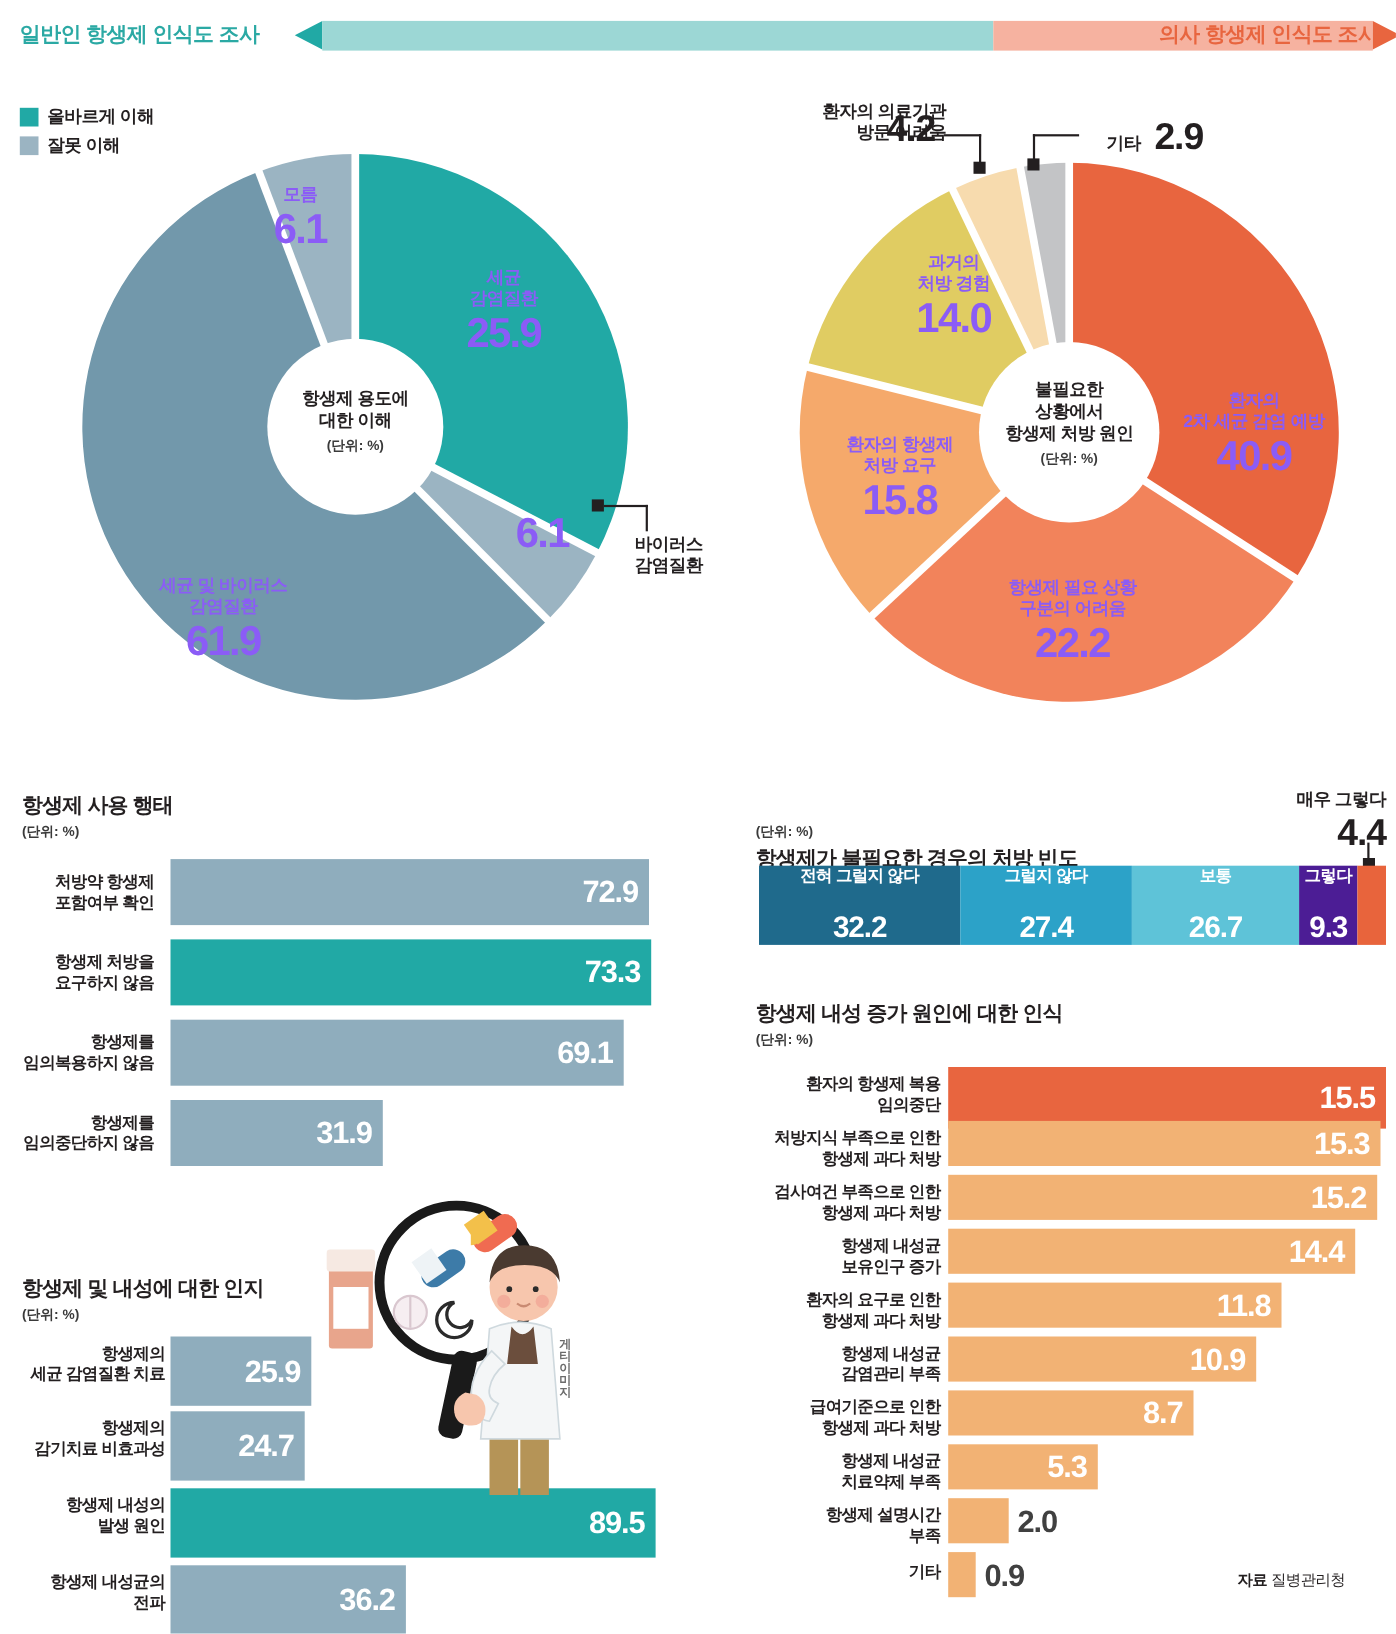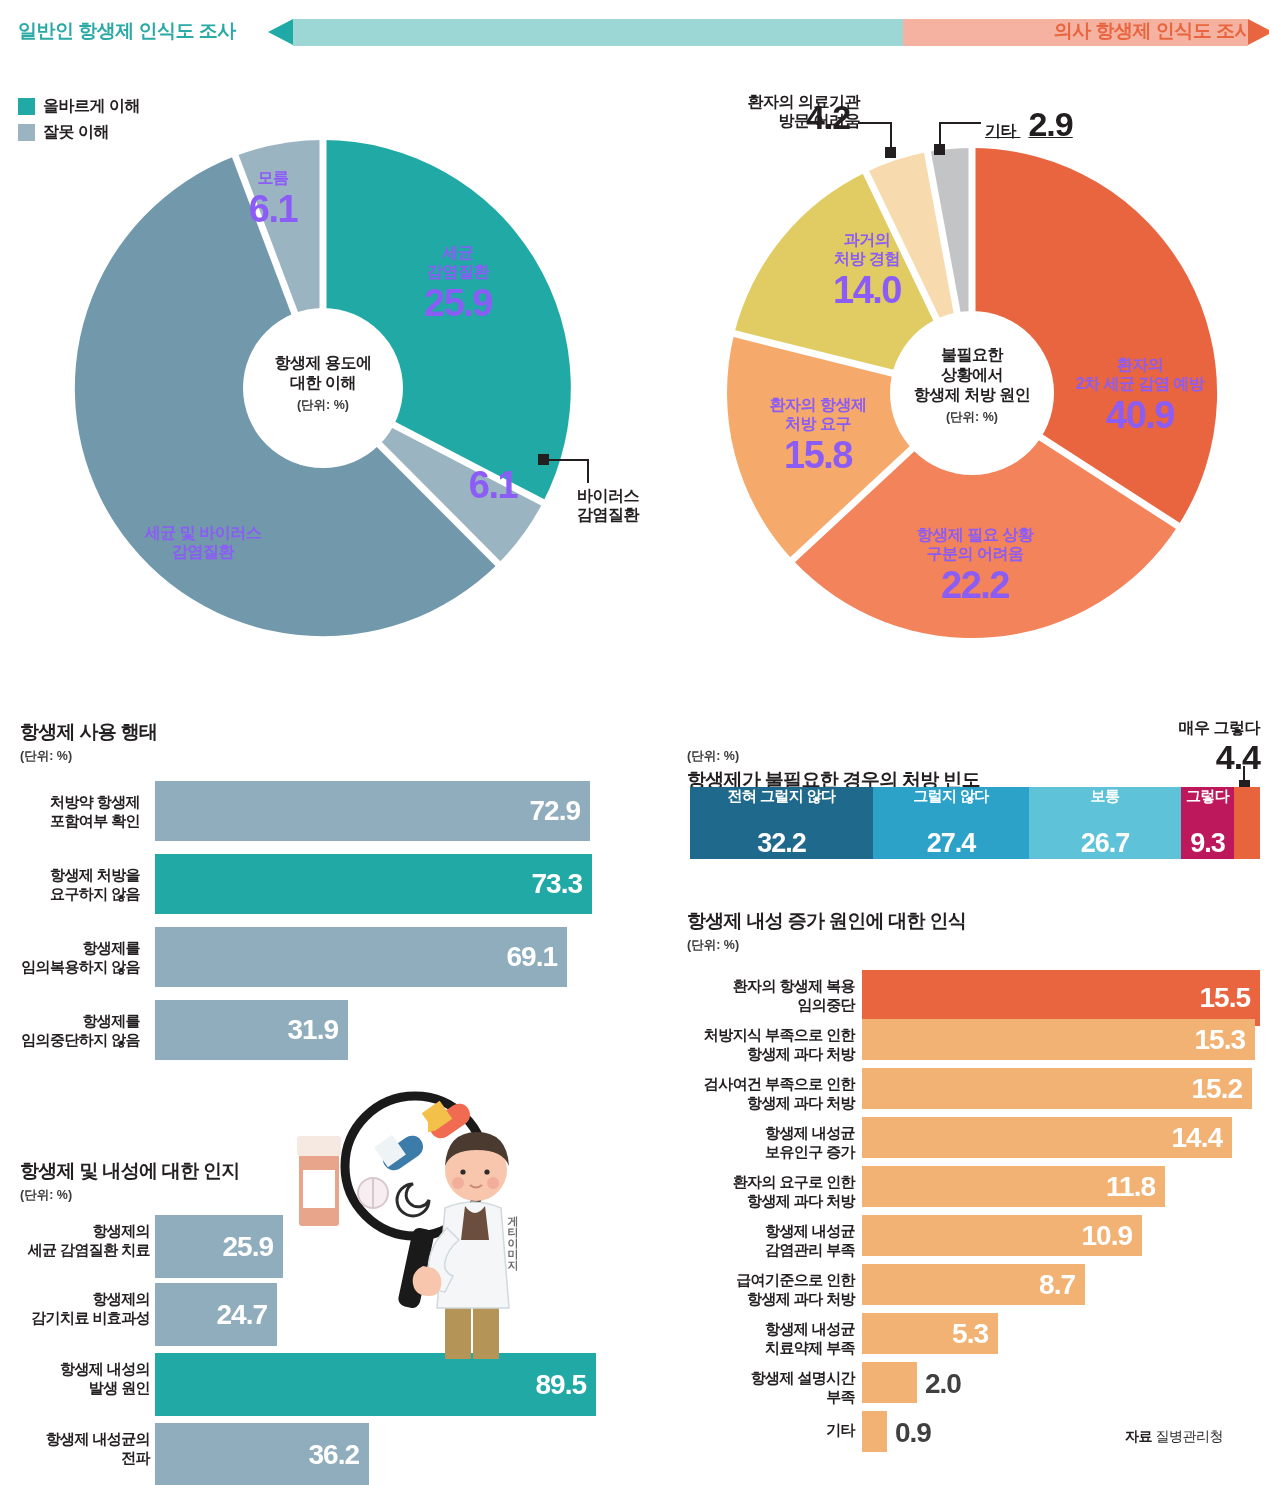--- a/index.html
+++ b/index.html
@@ -135,20 +135,21 @@
     <div class="vl">25.9</div>
   </div>
 
   <div class="pie-lbl white" style="left:400px;top:325px;width:120px;">
     <div class="vl">6.1</div>
   </div>
 
   <div class="pie-lbl white" style="left:55px;top:385px;width:230px;">
     <div class="nm">세균 및 바이러스</div>
     <div class="nm">감염질환</div>
+    <div class="vl">61.9</div>
   </div>
 
   <div class="pie-lbl white" style="left:175px;top:30px;width:130px;">
     <div class="nm">모름</div>
     <div class="vl">6.1</div>
   </div>
 
   <div class="callout-dot" style="left:505px;top:316px;"></div>
   <div class="callout-line" style="left:516px;top:321px;width:40px;height:2px;"></div>
   <div class="callout-line" style="left:554px;top:321px;width:2px;height:24px;"></div>
@@ -223,21 +224,21 @@
   <div class="nm">환자의 의료기관</div>
   <div class="nm">방문 어려움</div>
 </div>
 <div class="callout-txt" style="left:806px;top:97px;">
   <div class="vl">4.2</div>
 </div>
 
 <div class="callout-dot" style="left:934px;top:144px;"></div>
 <div class="callout-line" style="left:939px;top:122px;width:2px;height:23px;"></div>
 <div class="callout-line" style="left:939px;top:122px;width:42px;height:2px;"></div>
-<div class="callout-txt" style="left:985px;top:104px;text-decoration:underline;">
+<div class="callout-txt" style="left:1006px;top:104px;">
   <span class="nm">기타</span>
   <span class="vl" style="margin-left:8px;">2.9</span>
 </div>
 
 <div class="sec-title" style="left:20px;top:719px;">항생제 사용 행태</div>
 <div class="sec-unit" style="left:20px;top:748px;">(단위: %)</div>
 
 <div>
 
   <div class="hbar-label" style="left:0px;top:793px;width:140px;">
@@ -289,21 +290,21 @@
     <span class="vl">32.2</span>
   </div>
   <div class="stack-seg" style="width:156px;background:#2ca2c8;">
     <span class="nm">그럴지 않다</span>
     <span class="vl">27.4</span>
   </div>
   <div class="stack-seg" style="width:152px;background:#5ec3d8;">
     <span class="nm">보통</span>
     <span class="vl">26.7</span>
   </div>
-  <div class="stack-seg" style="width:53px;background:#be185d;">
+  <div class="stack-seg" style="width:53px;background:#4c1d95;">
     <span class="nm">그렇다</span>
     <span class="vl">9.3</span>
   </div>
   <div class="stack-seg" style="width:26px;background:#e8643c;"></div>
 </div>
 
 <div class="sec-title" style="left:687px;top:908px;">항생제 내성 증가 원인에 대한 인식</div>
 <div class="sec-unit" style="left:687px;top:937px;">(단위: %)</div>
 
 <div>

